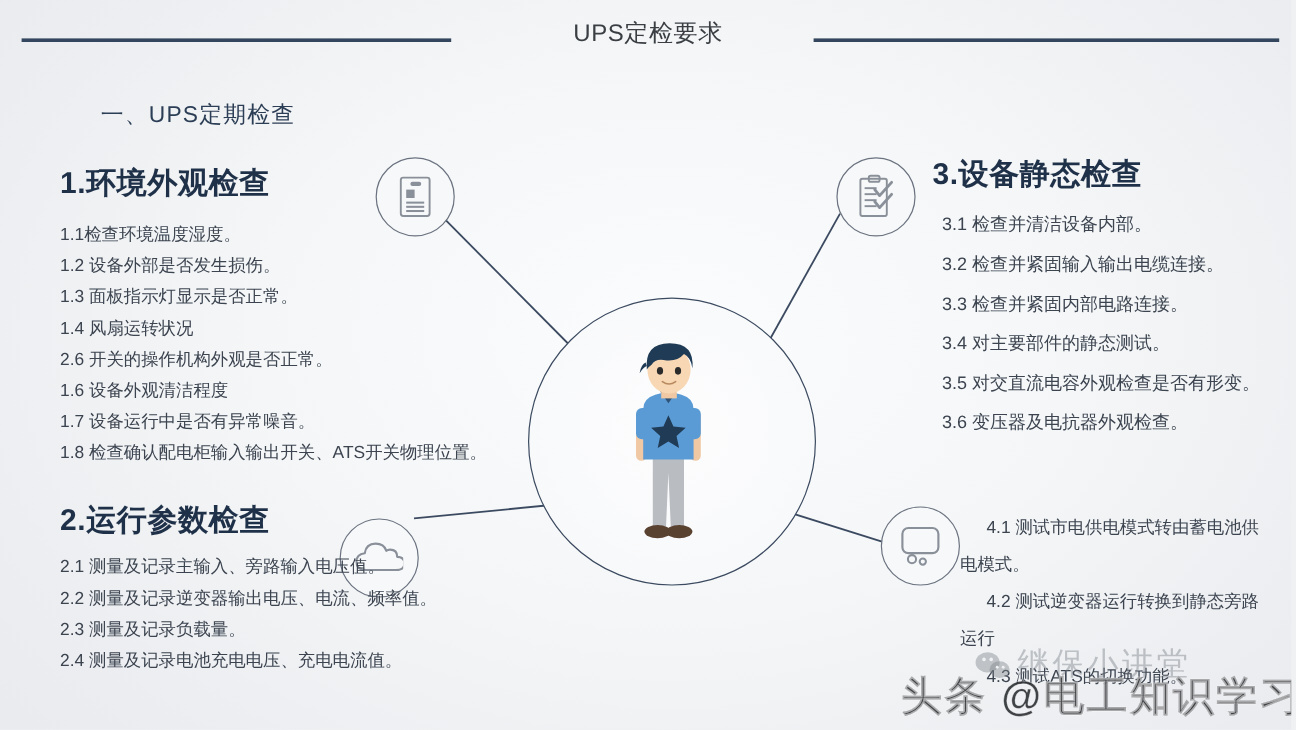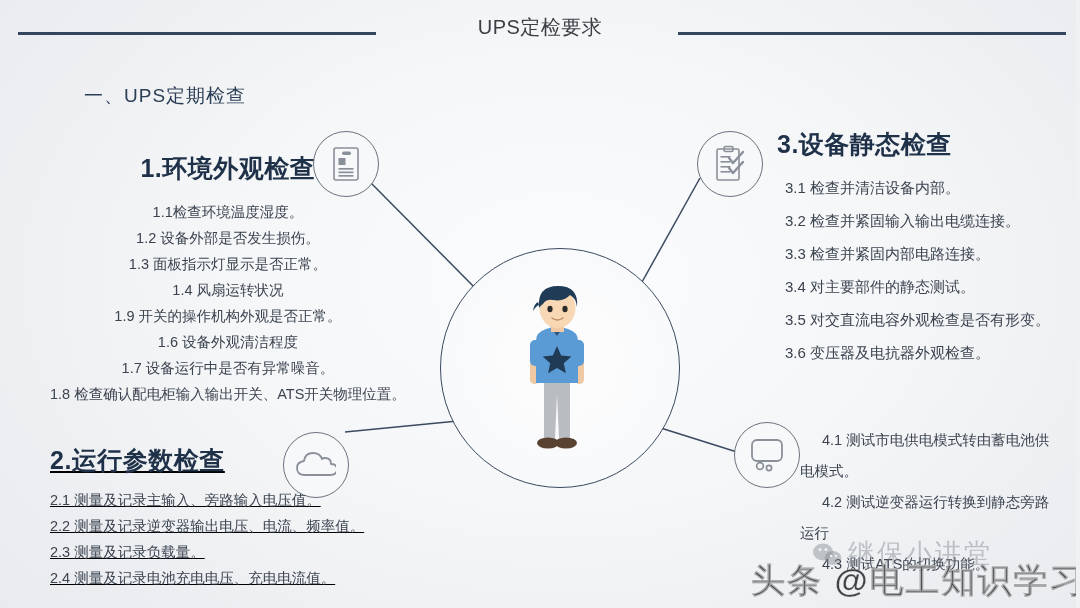--- a/index.html
+++ b/index.html
@@ -65,23 +65,23 @@
     white-space: nowrap;
     margin-bottom: 10px;
   }
   .sec-item {
     font-size: 14.5px;
     color: #3c4450;
     line-height: 26px;
     white-space: nowrap;
   }
 
-  #sec1 { top: 152px; left: 50px; text-align: center; }
+  #sec1 { top: 136px; left: 50px; }
   #sec1 .sec-list { margin-top: 14px; }
-  #sec2 { top: 444px; left: 50px; text-decoration: underline; }
+  #sec2 { top: 417px; left: 50px; }
   #sec2 .sec-list { margin-top: 6px; }
 
   #sec3 { top: 128px; left: 777px; }
   #sec3 .sec-list { padding-left: 8px; }
   #sec3 .sec-item { font-size: 15px; line-height: 33px; }
 
   #sec4 { top: 415px; left: 800px; }
   #sec4 .sec-head { font-size: 25px; }
   #sec4 .sec-list { margin-top: 10px; width: 258px; }
   #sec4 .sec-item {
@@ -253,21 +253,21 @@
     </svg>
   </div>
 
   <div class="sec" id="sec1">
     <div class="sec-head">1.环境外观检查</div>
     <div class="sec-list">
       <div class="sec-item">1.1检查环境温度湿度。</div>
       <div class="sec-item">1.2  设备外部是否发生损伤。</div>
       <div class="sec-item">1.3  面板指示灯显示是否正常。</div>
       <div class="sec-item">1.4  风扇运转状况</div>
-      <div class="sec-item">1.9  开关的操作机构外观是否正常。</div>
+      <div class="sec-item">2.6  开关的操作机构外观是否正常。</div>
       <div class="sec-item">1.6  设备外观清洁程度</div>
       <div class="sec-item">1.7  设备运行中是否有异常噪音。</div>
       <div class="sec-item">1.8  检查确认配电柜输入输出开关、ATS开关物理位置。</div>
     </div>
   </div>
 
   <div class="sec" id="sec2">
     <div class="sec-head">2.运行参数检查</div>
     <div class="sec-list">
       <div class="sec-item">2.1  测量及记录主输入、旁路输入电压值。</div>

